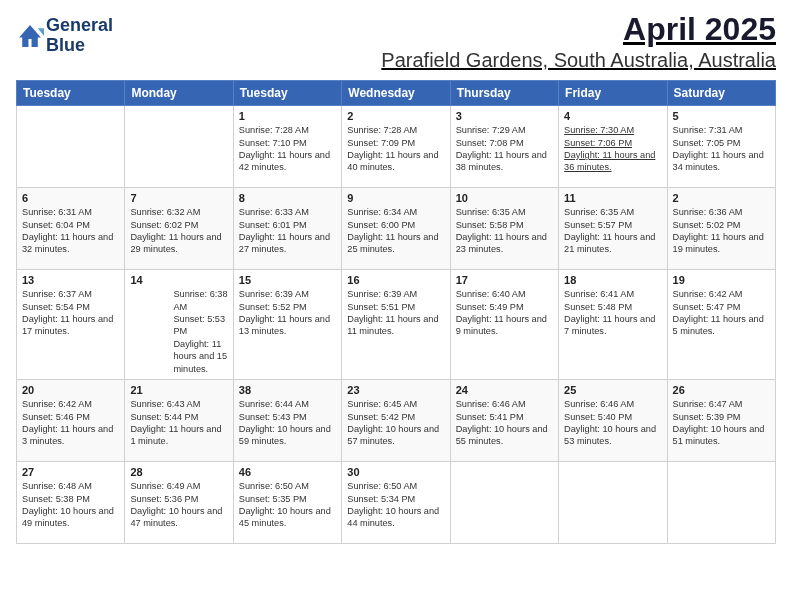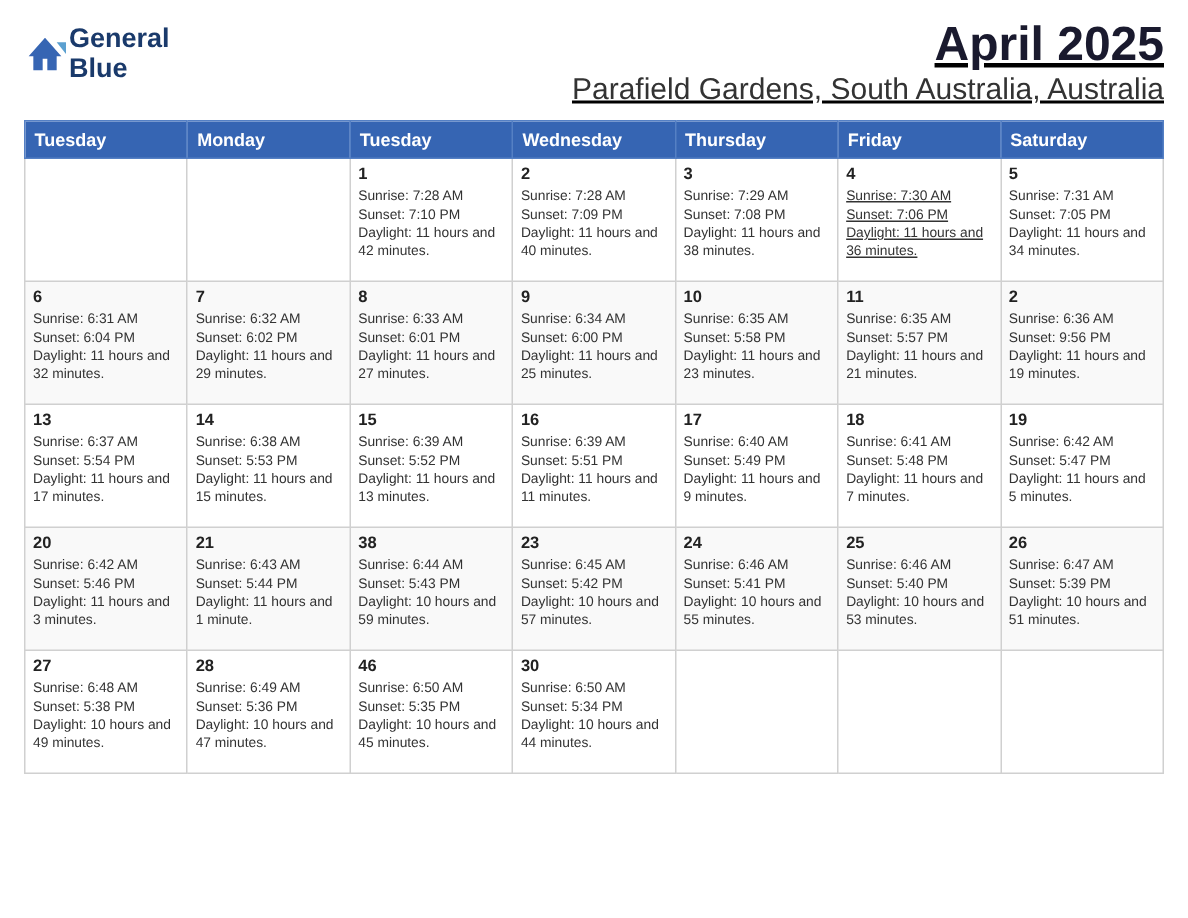--- a/index.html
+++ b/index.html
@@ -200,34 +200,34 @@
           </td>
           <td>
             <span class="day-num">11</span>
             <div class="cell-text" style="white-space: pre-line;">Sunrise: 6:35 AM
 Sunset: 5:57 PM
 Daylight: 11 hours and 21 minutes.</div>
           </td>
           <td>
             <span class="day-num">2</span>
             <div class="cell-text" style="white-space: pre-line;">Sunrise: 6:36 AM
-Sunset: 9:56 PM
+Sunset: 5:02 PM
 Daylight: 11 hours and 19 minutes.</div>
           </td>
         </tr>
         <tr>
           <td>
             <span class="day-num">13</span>
             <div class="cell-text" style="white-space: pre-line;">Sunrise: 6:37 AM
 Sunset: 5:54 PM
 Daylight: 11 hours and 17 minutes.</div>
           </td>
           <td>
             <span class="day-num">14</span>
-            <div class="cell-text" style="white-space: pre-line;">Sunrise: 6:38 AM
+            <div class="cell-text" style="white-space: pre-line; margin-left: 43px;">Sunrise: 6:38 AM
 Sunset: 5:53 PM
 Daylight: 11 hours and 15 minutes.</div>
           </td>
           <td>
             <span class="day-num">15</span>
             <div class="cell-text" style="white-space: pre-line;">Sunrise: 6:39 AM
 Sunset: 5:52 PM
 Daylight: 11 hours and 13 minutes.</div>
           </td>
           <td>

